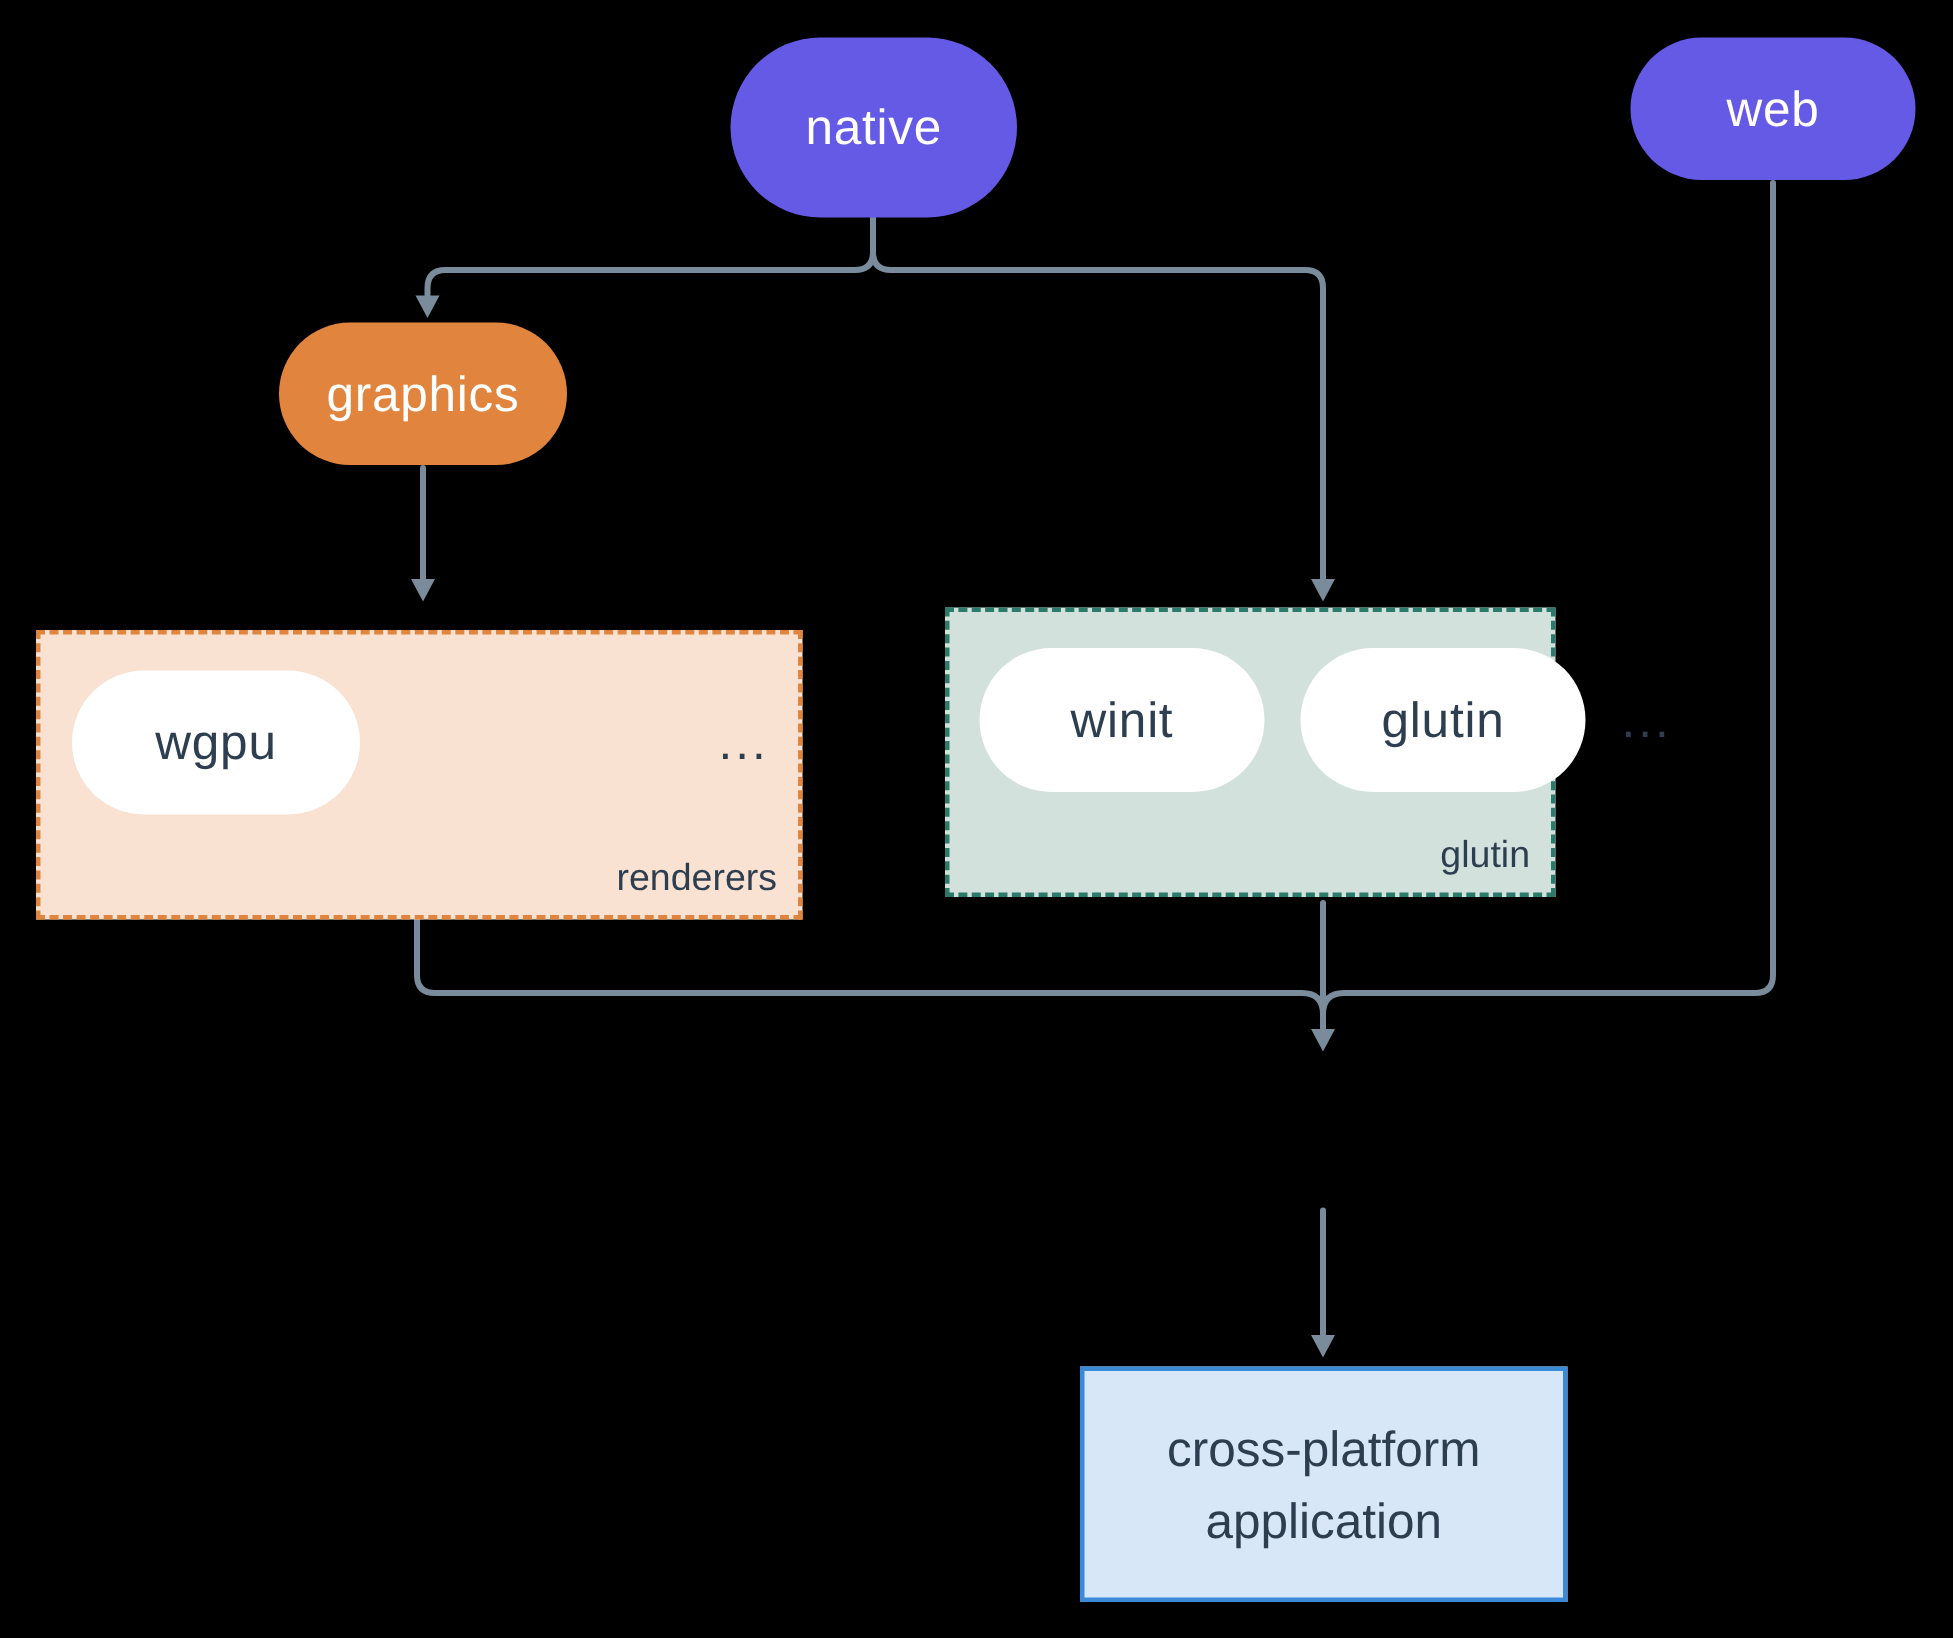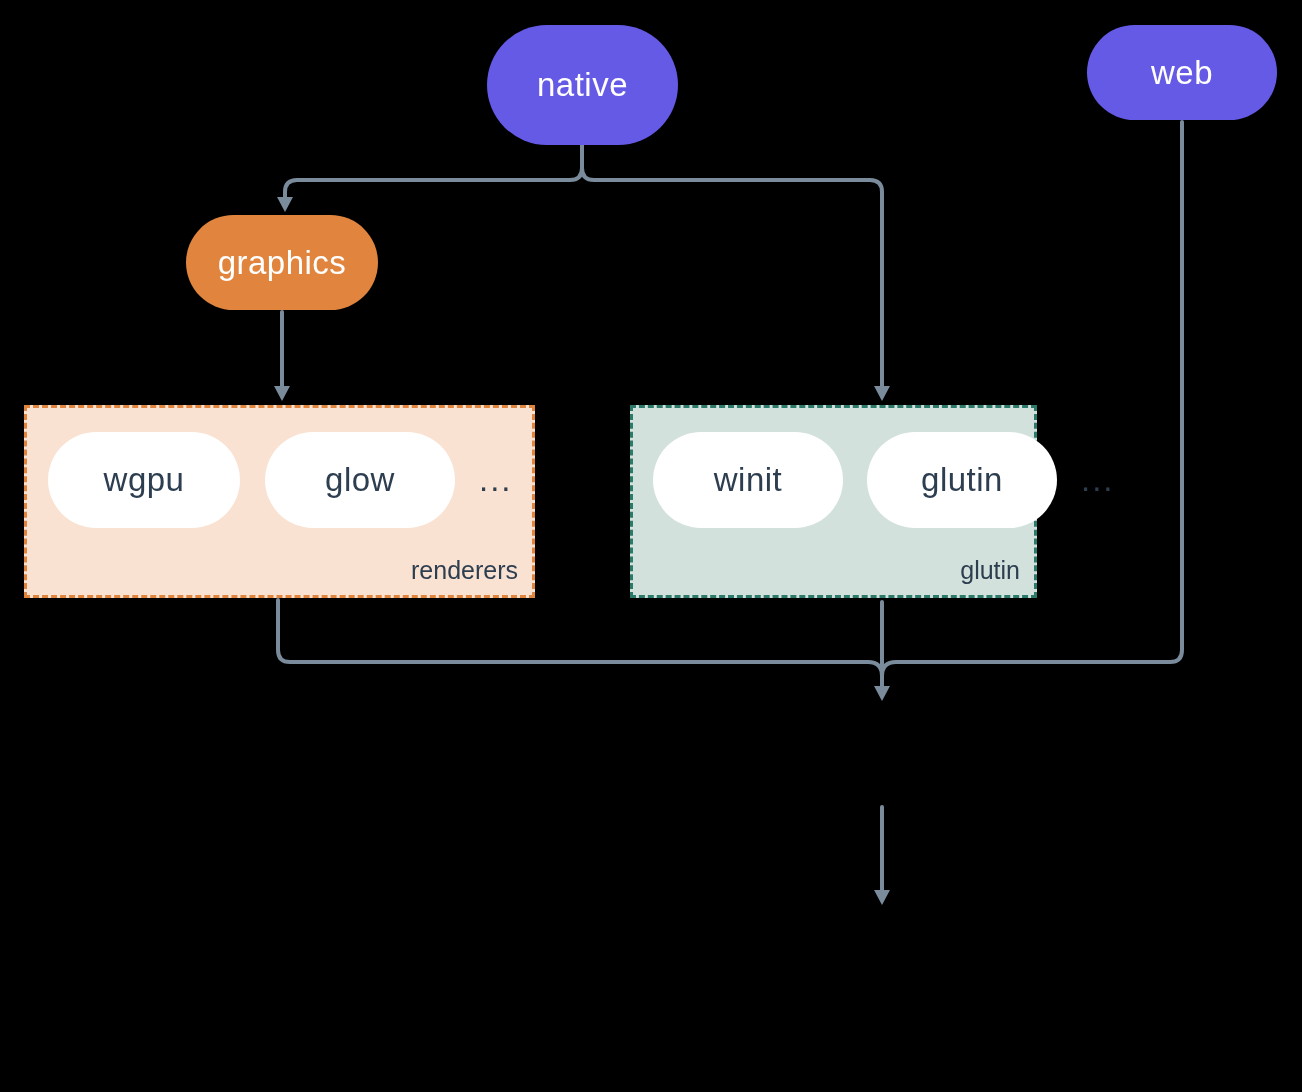--- a/index.html
+++ b/index.html
@@ -55,20 +55,21 @@
   .group-box {
     position: absolute;
     box-sizing: border-box;
     top: 405px;
     height: 193px;
   }
   #group-renderers {
     left: 24px; width: 511px;
     background: var(--renderers-fill, #F9E2D2);
     border: 3px dashed var(--renderers-border, #E1853E);
+    margin-top: 15px;
   }
   #group-shells {
     left: 630px; width: 407px;
     background: var(--shells-fill, #D2E1DB);
     border: 3px dashed var(--shells-border, #2B7A6A);
   }
   .group-box .pill { height: 96px; top: 24px; }
   #pill-wgpu   { left: 21px;  width: 192px; }
   #pill-glow   { left: 238px; width: 190px; }
   #pill-winit  { left: 20px;  width: 190px; }
@@ -160,33 +161,33 @@
   </div>
 
   <div class="pill colored" id="node-graphics">
     <span>graphics</span>
   </div>
 
   <div class="group-box" id="group-renderers">
     <div class="pill white" id="pill-wgpu">
       <span>wgpu</span>
     </div>
-    <div class="pill white" id="pill-glow">
-      <span>glow</span>
-    </div>
     <div class="dots">...</div>
     <div class="group-label">renderers</div>
   </div>
 
   <div class="group-box" id="group-shells">
     <div class="pill white" id="pill-winit">
       <span>winit</span>
     </div>
     <div class="pill white" id="pill-glutin">
       <span>glutin</span>
     </div>
     <div class="dots">...</div>
     <div class="group-label">glutin</div>
   </div>
 
 
+  <div id="node-application">
+    <span>cross-platform application</span>
+  </div>
 
 </div>
 
 </body></html>

